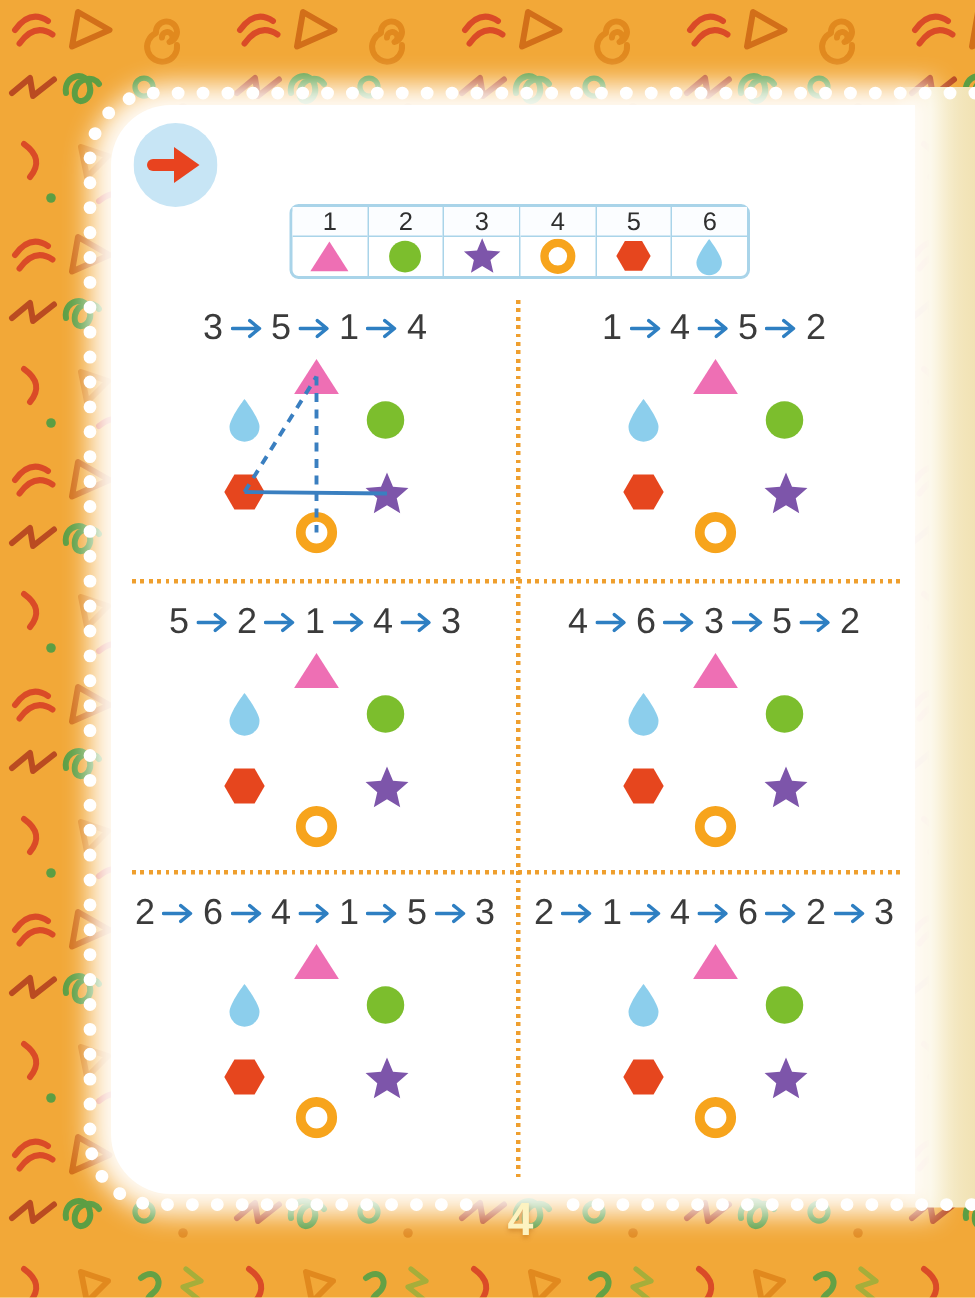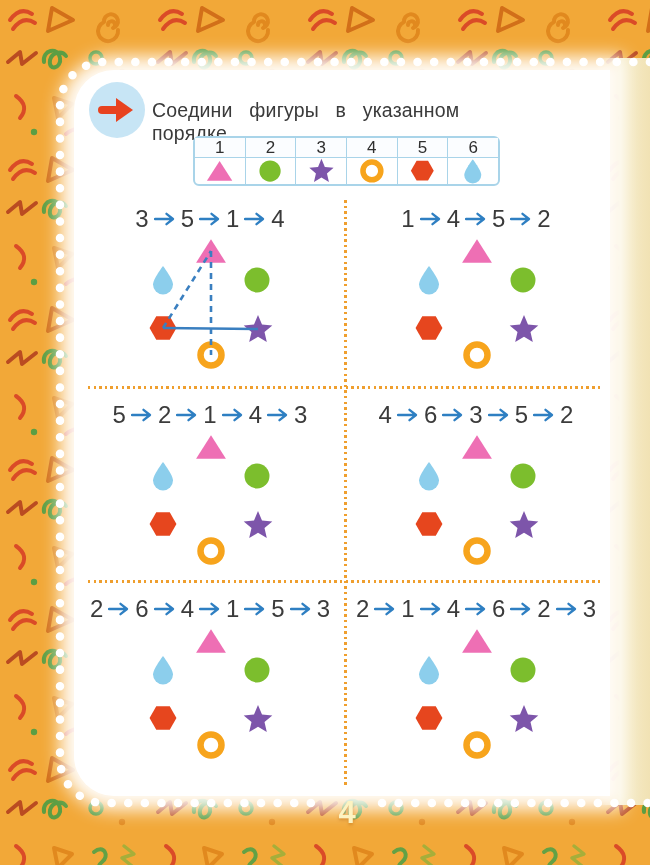--- a/index.html
+++ b/index.html
@@ -102,21 +102,20 @@
   <path d="M650,62 H104 A44,44 0 0 0 60,106 V759 A44,44 0 0 0 104,803 H312 M382,803 H650" fill="none" stroke="#ffffff" stroke-width="8.5" stroke-dasharray="0.1 16.5" stroke-linecap="round"></path>
 </svg>
 
 <div class="content">
 
   <svg class="header-icon" viewBox="0 0 56 56">
     <circle cx="28" cy="28" r="28" fill="#c7e5f5"></circle>
     <path d="M13,28 H29" stroke="#e8431f" stroke-width="8" stroke-linecap="round" fill="none"></path>
     <polygon points="27,16 44,28 27,40" fill="#e8431f"></polygon>
   </svg>
-  <div class="title">Соедини фигуры в указанном порядке.</div>
 
   <div class="legend">
       <div class="leg-col">
         <div class="leg-num">1</div>
         <div class="leg-shape">
           <svg width="27.2" height="23.8" viewBox="0 0 34 30">
             <polygon points="17,2.5 33,27.5 1,27.5" fill="#ee6fb4"></polygon>
           </svg>
         </div>
       </div>

